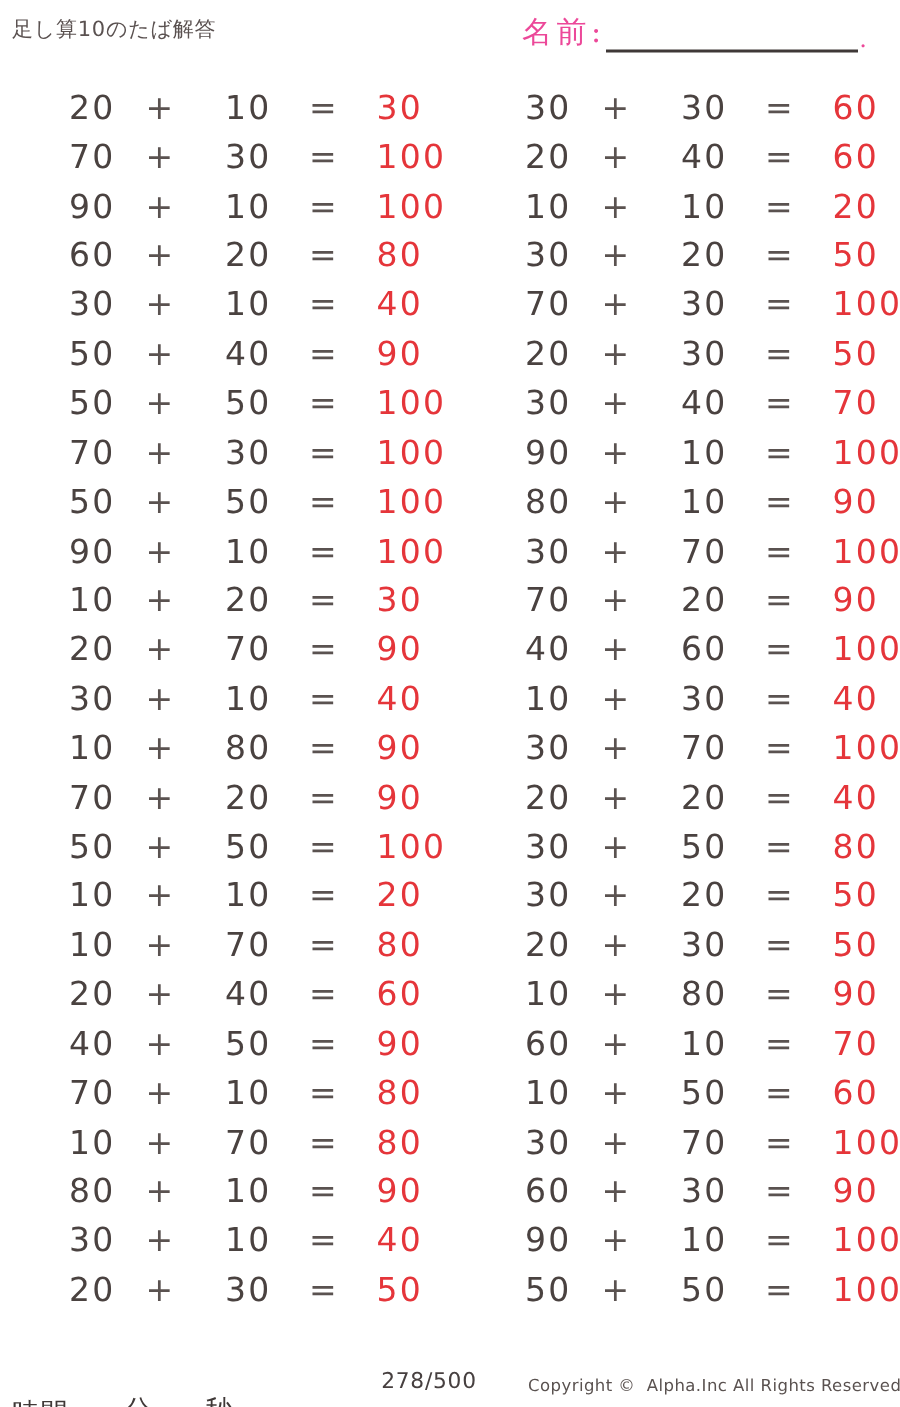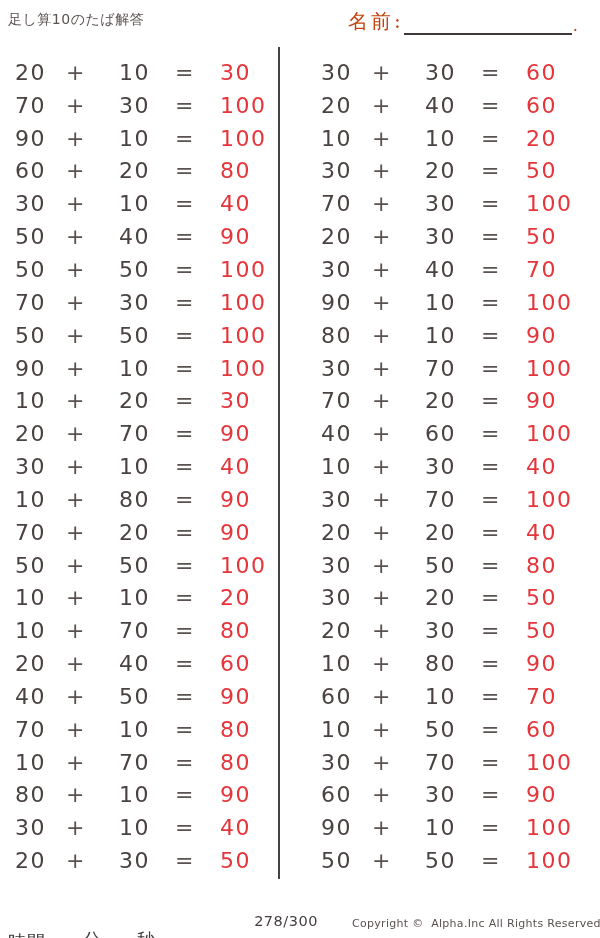--- a/index.html
+++ b/index.html
@@ -10,21 +10,21 @@
   }
   
   .title {
     position: absolute; top: 11px; left: 8px;
     font-size: 14px; color: #5a5150; letter-spacing: 0.5px;
   }
   .name-field {
     position: absolute; top: 8px; left: 348px;
     display: flex; align-items: flex-end;
     font-family: "DejaVu Serif", "Liberation Serif", serif;
-    font-size: 20px; color: #c2410c;
+    font-size: 20px; color: #ec4899;
   }
   .name-label { letter-spacing: 3px; }
   .name-line {
     display: inline-block; width: 168px; height: 25px;
     border-bottom: 2px solid #3f3837;
   }
   .name-period { font-size: 16px; margin-left: 1px; }
   
   .problems {
     position: absolute; top: 47px; left: 0; width: 600px;
@@ -32,21 +32,21 @@
   }
   .col { box-sizing: border-box; padding-top: 9px; }
   .col-left { width: 278px; }
   .divider { width: 2px; height: 832px; background: #474040; }
   .col-right { padding-left: 26px; flex: 1; }
   .prow {
     display: grid;
     grid-template-columns: 46px 60px 44px 70px auto;
     align-items: center;
     height: 32.85px;
-    font-size: 22px; letter-spacing: 1.5px;
+    font-size: 22px; letter-spacing: 1.5px; padding-left: 31px;
   }
   .prow .a, .prow .b { text-align: right; }
   .prow .op, .prow .eq { text-align: center; color: #5a5250; }
   .prow .ans { text-align: left; }
   .ans { color: #e5353a; }
   
   .time-field {
     position: absolute; top: 901px; left: 8px;
     display: flex; align-items: flex-end;
     font-family: "DejaVu Serif", "Liberation Serif", serif;
@@ -438,14 +438,14 @@
 </div>
 
 <div class="time-field">
   <span class="time-label">時間:</span>
   <span class="time-line">
     <span>分</span>
     <span>秒</span>
   </span>
 </div>
 
-<div class="page-num">278/300</div>
+<div class="page-num">278/500</div>
 <div class="copyright">Copyright ©  Alpha.Inc All Rights Reserved.</div>
 
 </body></html>

